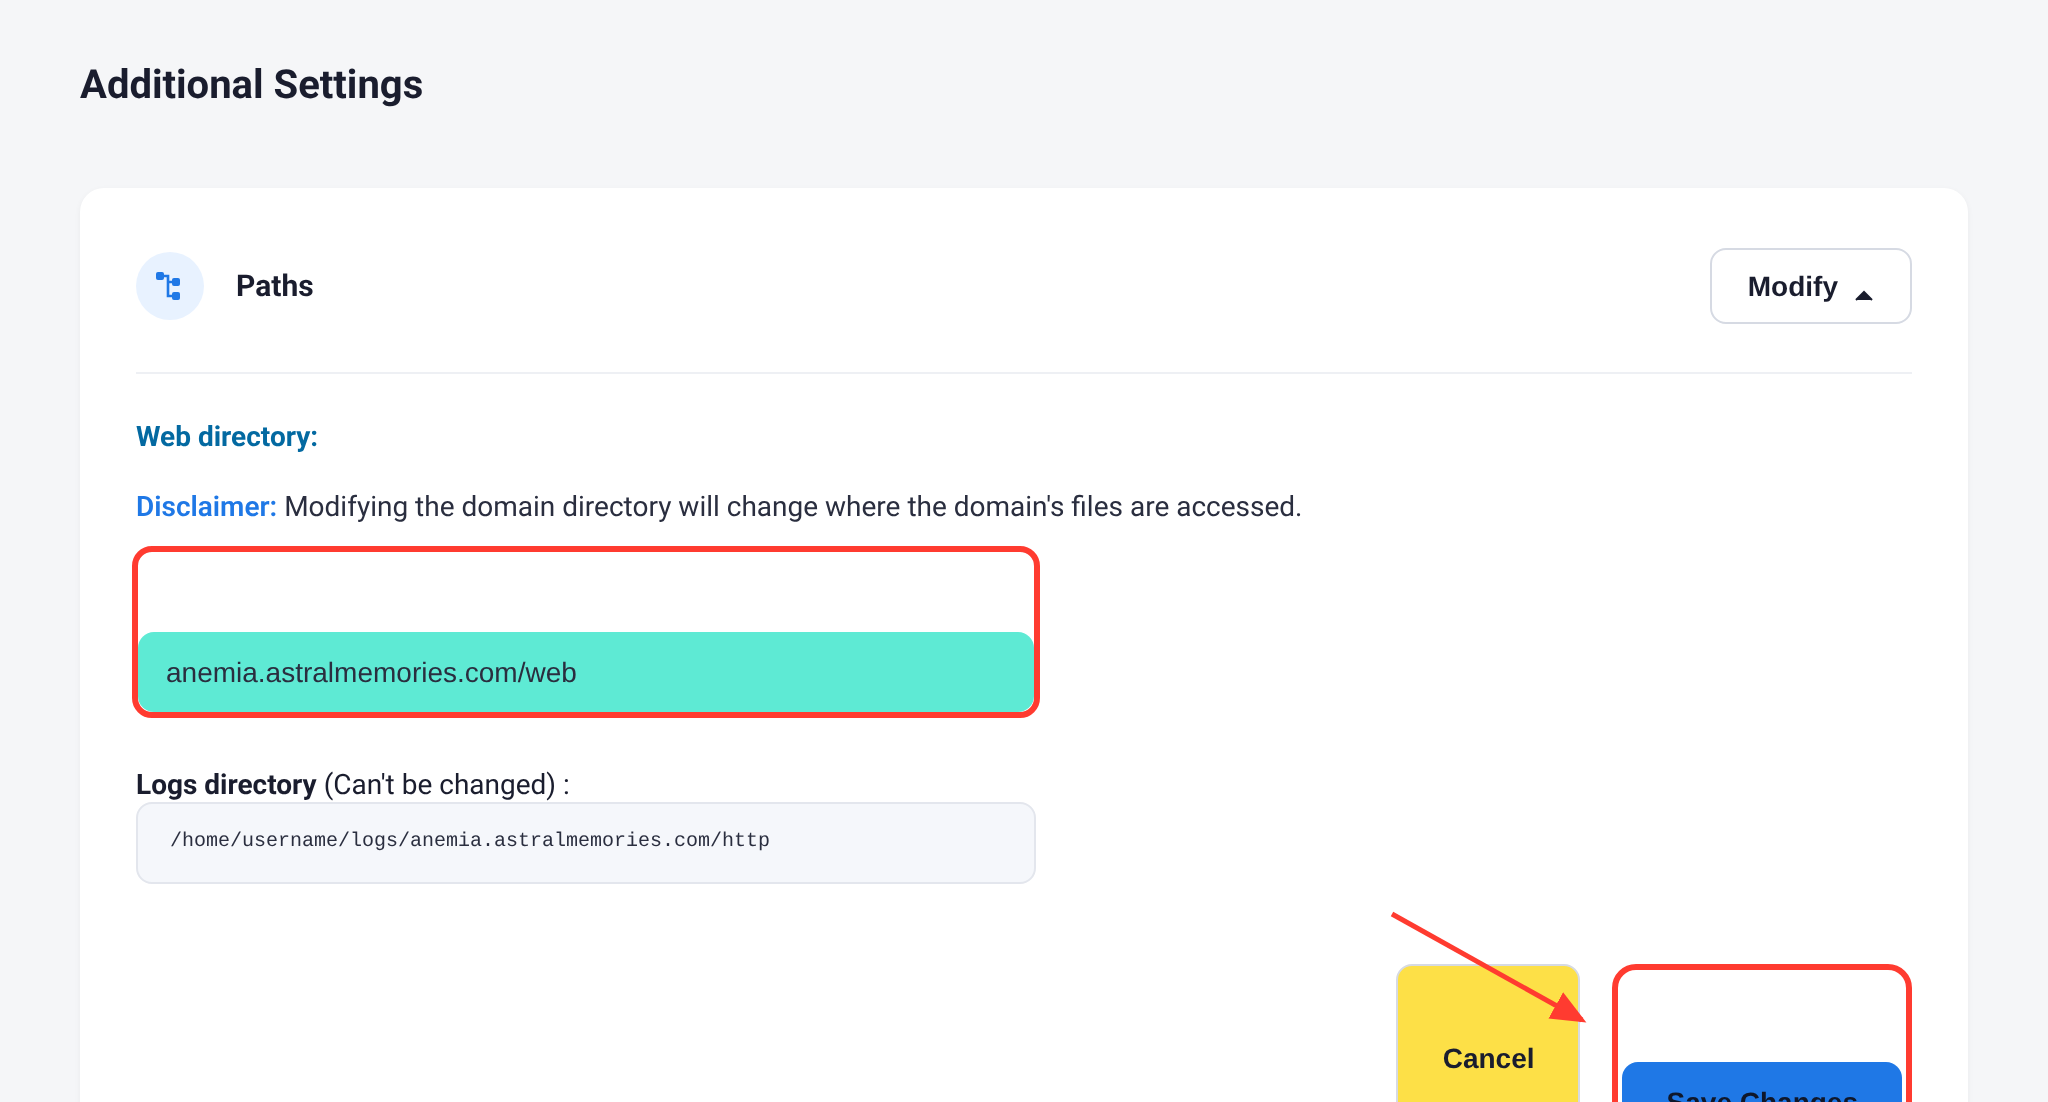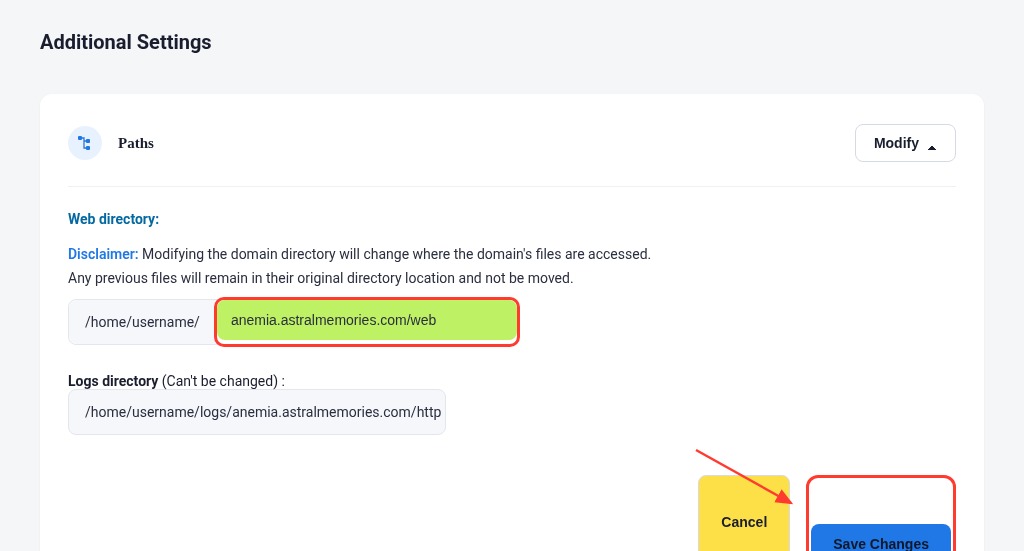--- a/index.html
+++ b/index.html
@@ -30,21 +30,20 @@
       display: flex;
       align-items: center;
       justify-content: space-between;
       padding-bottom: 24px;
       border-bottom: 1px solid #eef0f4;
     }
     .card-header-left {
       display: flex;
       align-items: center;
       gap: 16px;
-      font-family: Liberation Serif, serif;
     }
     .icon-circle {
       width: 34px;
       height: 34px;
       border-radius: 50%;
       background: #e8f2ff;
       display: flex;
       align-items: center;
       justify-content: center;
     }
@@ -108,41 +107,43 @@
       border-radius: 10px;
       margin: -3px;
     }
     .path-input {
       width: 100%;
       border: none;
       padding: 12px 14px;
       font-size: 14px;
       color: #2a2e3f;
       outline: none;
-      background: #bef264;
-      border-radius: 8px;
+      background: #5eead4;
+      border-radius: 8px;
+      margin-top: 40px;
     }
     .logs-label {
       font-size: 14px;
       color: #1a1d2e;
     }
     .logs-label strong {
       font-weight: 700;
     }
     .logs-label span {
       font-weight: 400;
     }
     .logs-box {
       background: #f5f7fb;
       border: 1px solid #e3e6ed;
       border-radius: 8px;
       padding: 14px 16px;
-      font-size: 14px;
-      color: #2a2e3f;
-      width: 378px;
+      font-size: 10px;
+      color: #2a2e3f;
+      width: 450px;
+      font-family: Liberation Mono, monospace;
     }
     .actions {
       display: flex;
       justify-content: flex-end;
       gap: 16px;
       margin-top: 40px;
       position: relative;
     }
     .btn {
       padding: 12px 22px;
@@ -201,24 +202,22 @@
       <svg width="10" height="6" viewBox="0 0 10 6">
         <path d="M1 5 L5 1 L9 5" stroke="#1a1d2e" stroke-width="1" fill="#1a1d2e"></path>
       </svg>
     </button>
   </div>
 
   <div class="section">
     <div class="field-label">Web directory:</div>
     <div class="disclaimer">
       <span class="disclaimer-label">Disclaimer:</span><span> Modifying the domain directory will change where the domain's files are accessed.</span><br>
-      <span>Any previous files will remain in their original directory location and not be moved.</span>
     </div>
     <div class="path-row">
-      <div class="path-prefix">/home/username/</div>
       <div class="path-input-wrap">
         <input class="path-input" type="text" value="anemia.astralmemories.com/web" style="">
       </div>
     </div>
 
     <div class="logs-label">
       <strong>Logs directory</strong><span> (Can't be changed) :</span>
     </div>
     <div class="logs-box">/home/username/logs/anemia.astralmemories.com/http</div>
 

